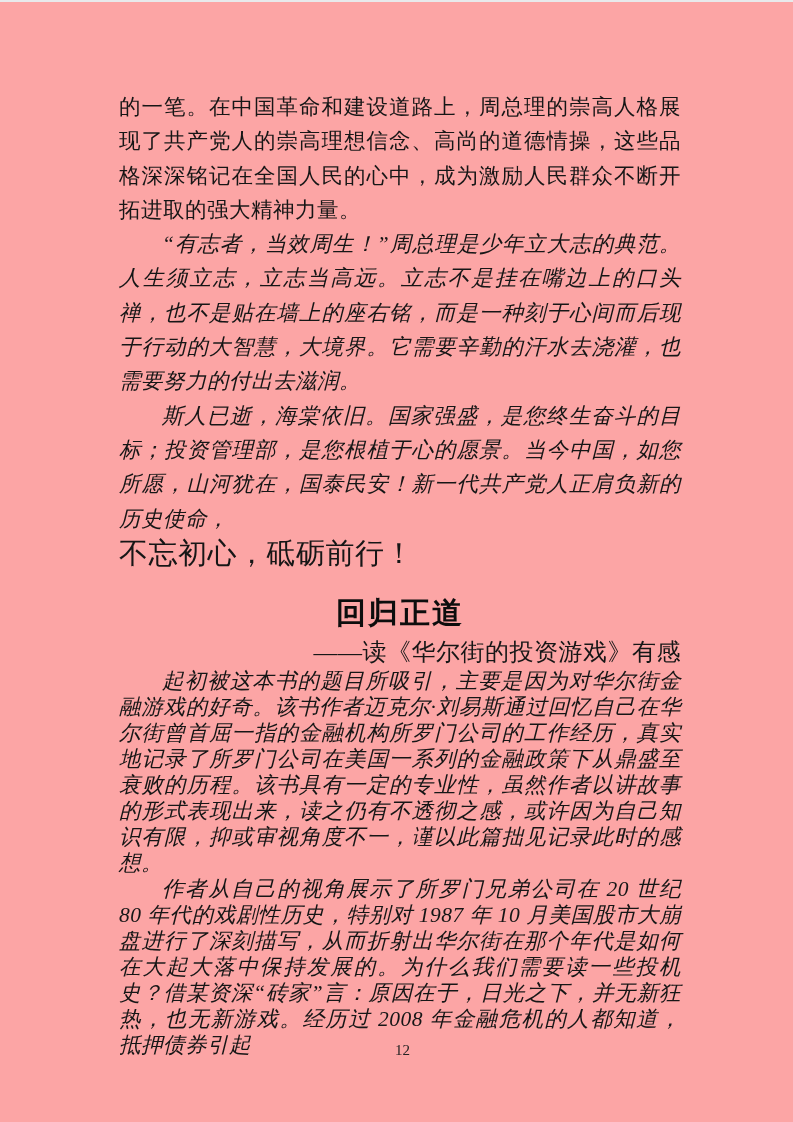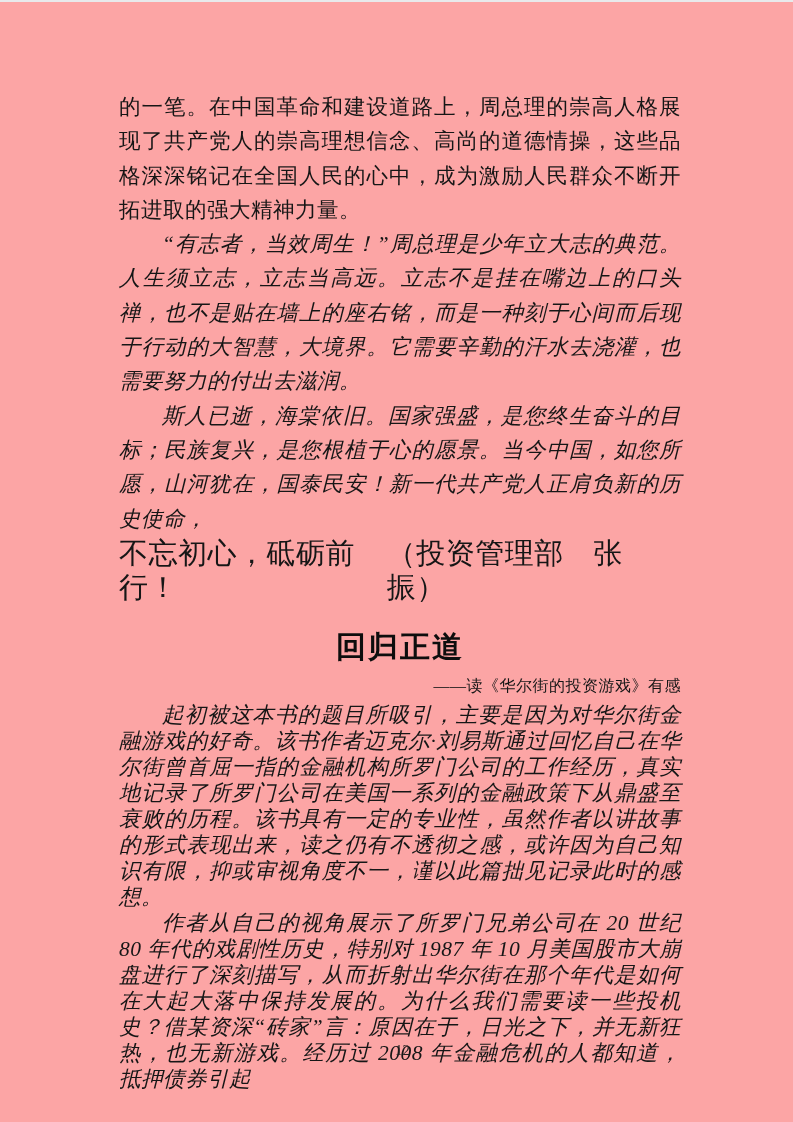--- a/index.html
+++ b/index.html
@@ -49,21 +49,21 @@
     font-family: "DejaVu Sans", sans-serif;
     font-weight: bold;
     font-size: 30px;
     line-height: 38px;
     text-align: center;
     letter-spacing: 2px;
     color: #0d0d0d;
   }
   .article-subtitle {
     margin-top: 4px;
-    font-size: 16px;
+    font-size: 24px;
     line-height: 32px;
     text-align: right;
     letter-spacing: 0.5px;
   }
   .page-number {
     position: absolute;
     top: 1038px;
     left: 6px;
     width: 100%;
     text-align: center;
@@ -74,24 +74,23 @@
 </style>
 </head>
 <body>
 
 <div class="page">
   <div class="content">
 
     <section class="sec1">
       <p class="noindent">的一笔。在中国革命和建设道路上，周总理的崇高人格展现了共产党人的崇高理想信念、高尚的道德情操，这些品格深深铭记在全国人民的心中，成为激励人民群众不断开拓进取的强大精神力量。</p>
       <p class="indent">“有志者，当效周生！”周总理是少年立大志的典范。人生须立志，立志当高远。立志不是挂在嘴边上的口头禅，也不是贴在墙上的座右铭，而是一种刻于心间而后现于行动的大智慧，大境界。它需要辛勤的汗水去浇灌，也需要努力的付出去滋润。</p>
-      <p class="indent">斯人已逝，海棠依旧。国家强盛，是您终生奋斗的目标；民族复兴，是您根植于心的愿景。当今中国，如您所愿，山河犹在，国泰民安！新一代共产党人正肩负新的历史使命，</p>
+      <p class="indent">斯人已逝，海棠依旧。国家强盛，是您终生奋斗的目标；投资管理部，是您根植于心的愿景。当今中国，如您所愿，山河犹在，国泰民安！新一代共产党人正肩负新的历史使命，</p>
       <div class="closing-line">
         <span>不忘初心，砥砺前行！</span>
-        <span>（投资管理部　张　振）</span>
       </div>
     </section>
 
     <section class="sec2">
       <div class="article-head">
         <h1 class="article-title">回归正道</h1>
         <div class="article-subtitle">——读《华尔街的投资游戏》有感</div>
       </div>
       <p class="indent">起初被这本书的题目所吸引，主要是因为对华尔街金融游戏的好奇。该书作者迈克尔·刘易斯通过回忆自己在华尔街曾首屈一指的金融机构所罗门公司的工作经历，真实地记录了所罗门公司在美国一系列的金融政策下从鼎盛至衰败的历程。该书具有一定的专业性，虽然作者以讲故事的形式表现出来，读之仍有不透彻之感，或许因为自己知识有限，抑或审视角度不一，谨以此篇拙见记录此时的感想。</p>
       <p class="indent">作者从自己的视角展示了所罗门兄弟公司在 20 世纪 80 年代的戏剧性历史，特别对 1987 年 10 月美国股市大崩盘进行了深刻描写，从而折射出华尔街在那个年代是如何在大起大落中保持发展的。为什么我们需要读一些投机史？借某资深“砖家”言：原因在于，日光之下，并无新狂热，也无新游戏。经历过 2008 年金融危机的人都知道，抵押债券引起</p>

